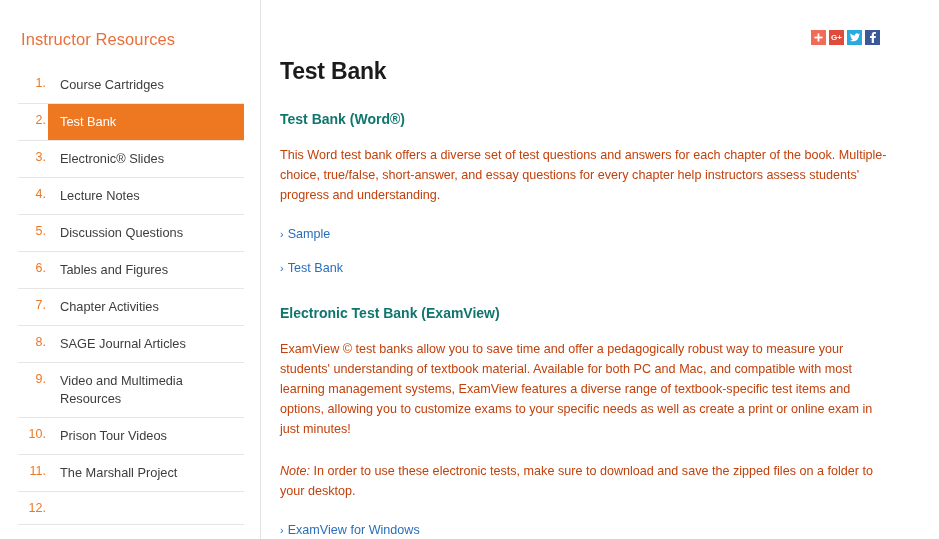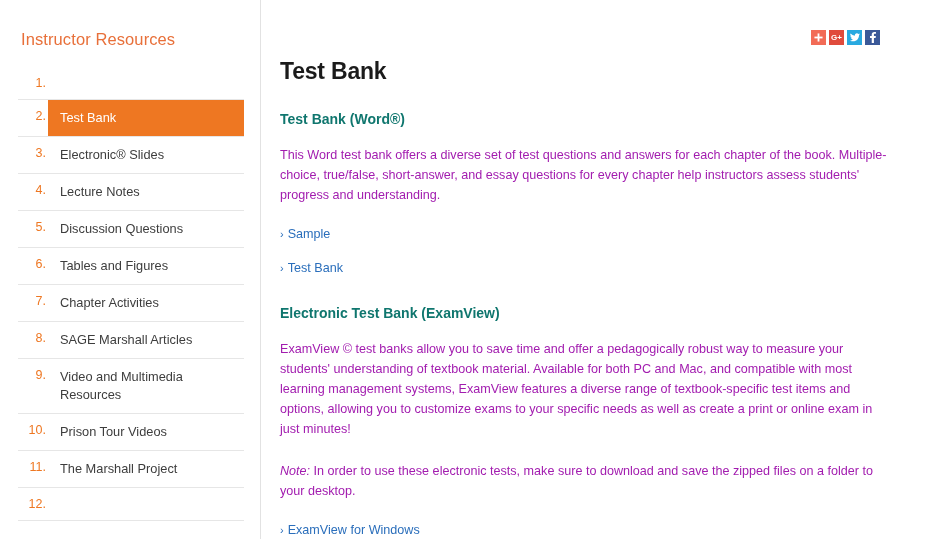--- a/index.html
+++ b/index.html
@@ -116,21 +116,21 @@
   }
   .section-head {
     font-size: 14px;
     font-weight: bold;
     color: #0f766e;
     margin: 0 0 18px 0;
   }
   .body-text {
     font-size: 12.6px;
     line-height: 20px;
-    color: #a21caf;
+    color: #c2410c;
     margin: 0 0 22px 0;
   }
   .body-text .note-label { font-style: italic; }
   .doc-link {
     display: block;
     font-size: 12.6px;
     color: #2a6ebb;
     text-decoration: none;
     margin: 0 0 20px 0;
     cursor: pointer;
@@ -173,20 +173,21 @@
   </div>
 </div>
 
 <div class="page">
 
   <div class="sidebar">
     <h2 class="sidebar-title">Instructor Resources</h2>
     <ul class="nav-list" id="nav-list">
         <li class="nav-item">
           <span class="nav-num">1.</span>
+          <a class="nav-link" href="#">Course Cartridges</a>
         </li>
         <li class="nav-item active">
           <span class="nav-num">2.</span>
           <a class="nav-link" href="#">Test Bank</a>
         </li>
         <li class="nav-item">
           <span class="nav-num">3.</span>
           <a class="nav-link" href="#">Electronic® Slides</a>
         </li>
         <li class="nav-item">
@@ -200,21 +201,21 @@
         <li class="nav-item">
           <span class="nav-num">6.</span>
           <a class="nav-link" href="#">Tables and Figures</a>
         </li>
         <li class="nav-item">
           <span class="nav-num">7.</span>
           <a class="nav-link" href="#">Chapter Activities</a>
         </li>
         <li class="nav-item">
           <span class="nav-num">8.</span>
-          <a class="nav-link" href="#">SAGE Marshall Articles</a>
+          <a class="nav-link" href="#">SAGE Journal Articles</a>
         </li>
         <li class="nav-item">
           <span class="nav-num">9.</span>
           <a class="nav-link" href="#">Video and Multimedia Resources</a>
         </li>
         <li class="nav-item">
           <span class="nav-num">10.</span>
           <a class="nav-link" href="#">Prison Tour Videos</a>
         </li>
         <li class="nav-item">

